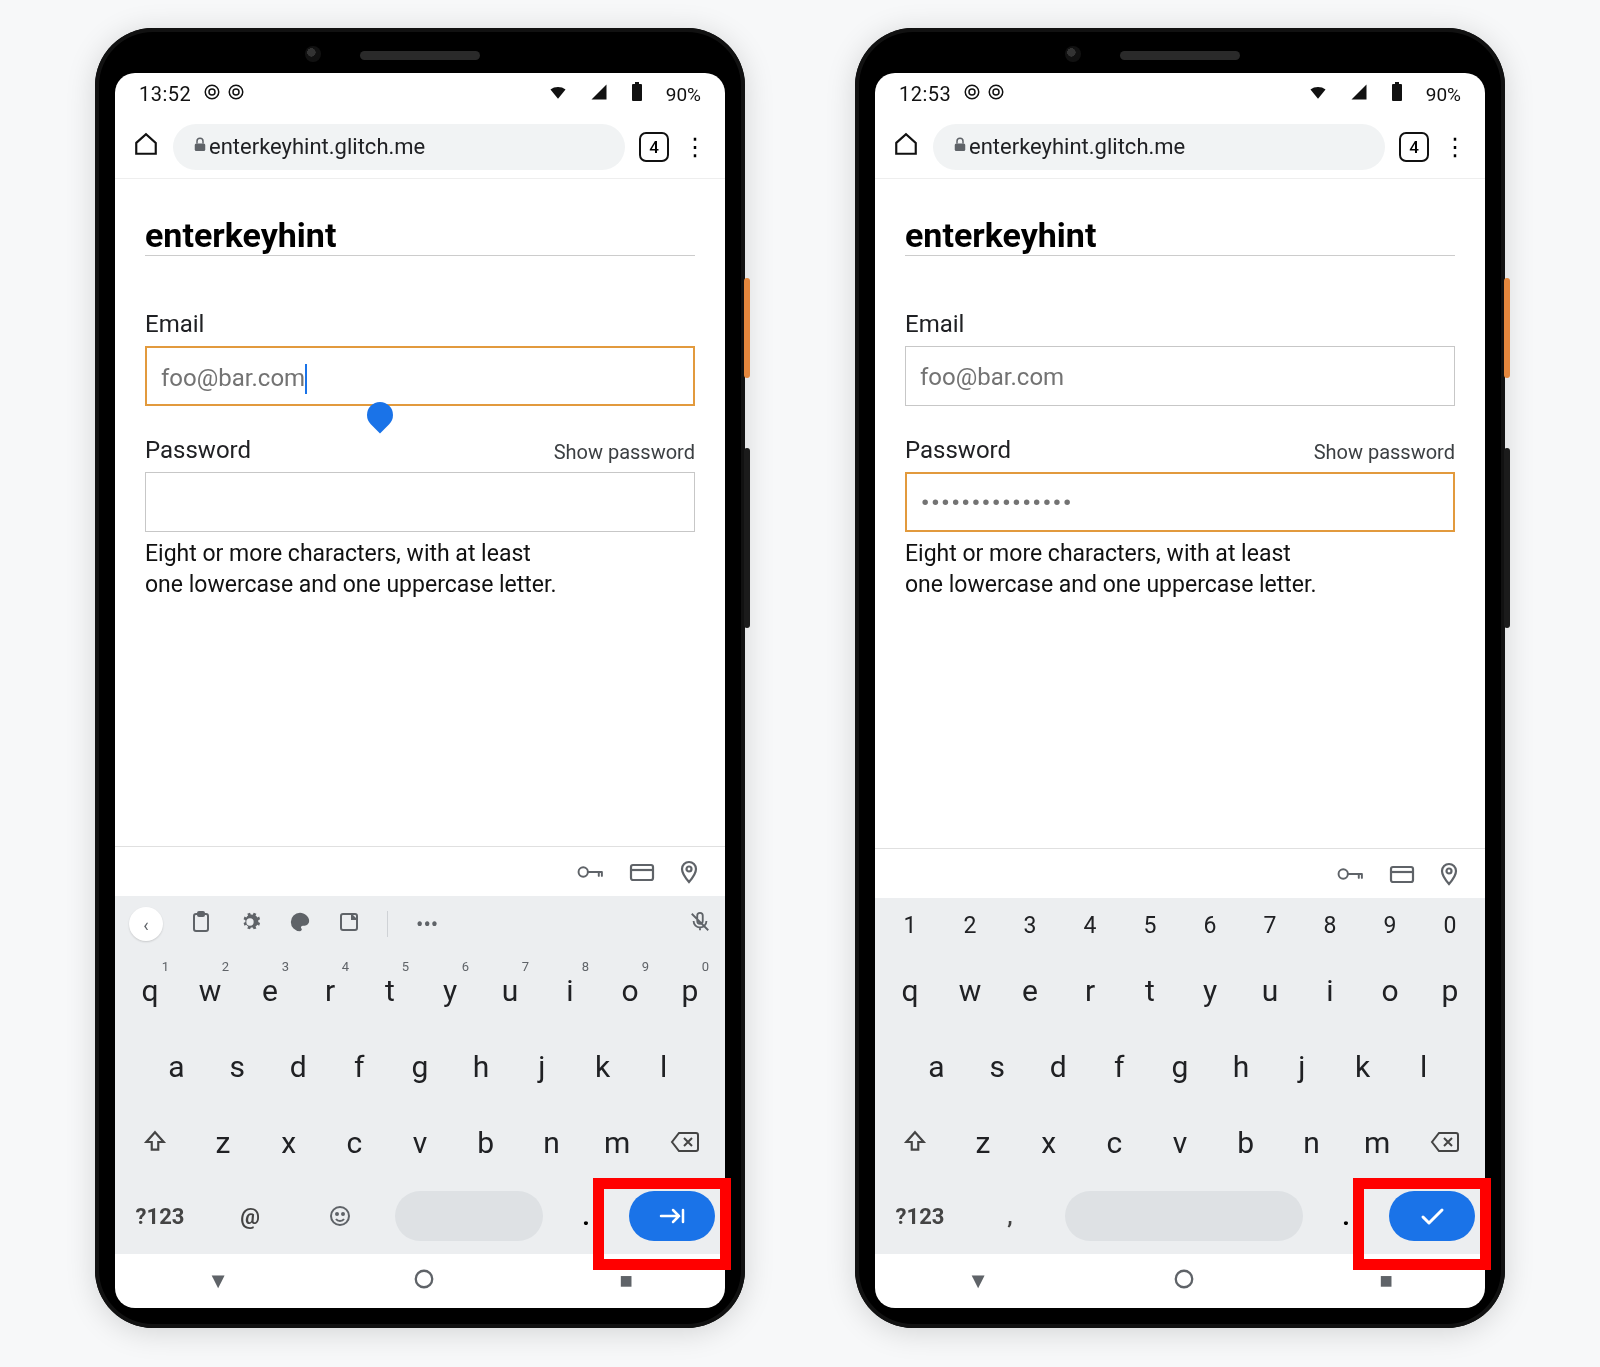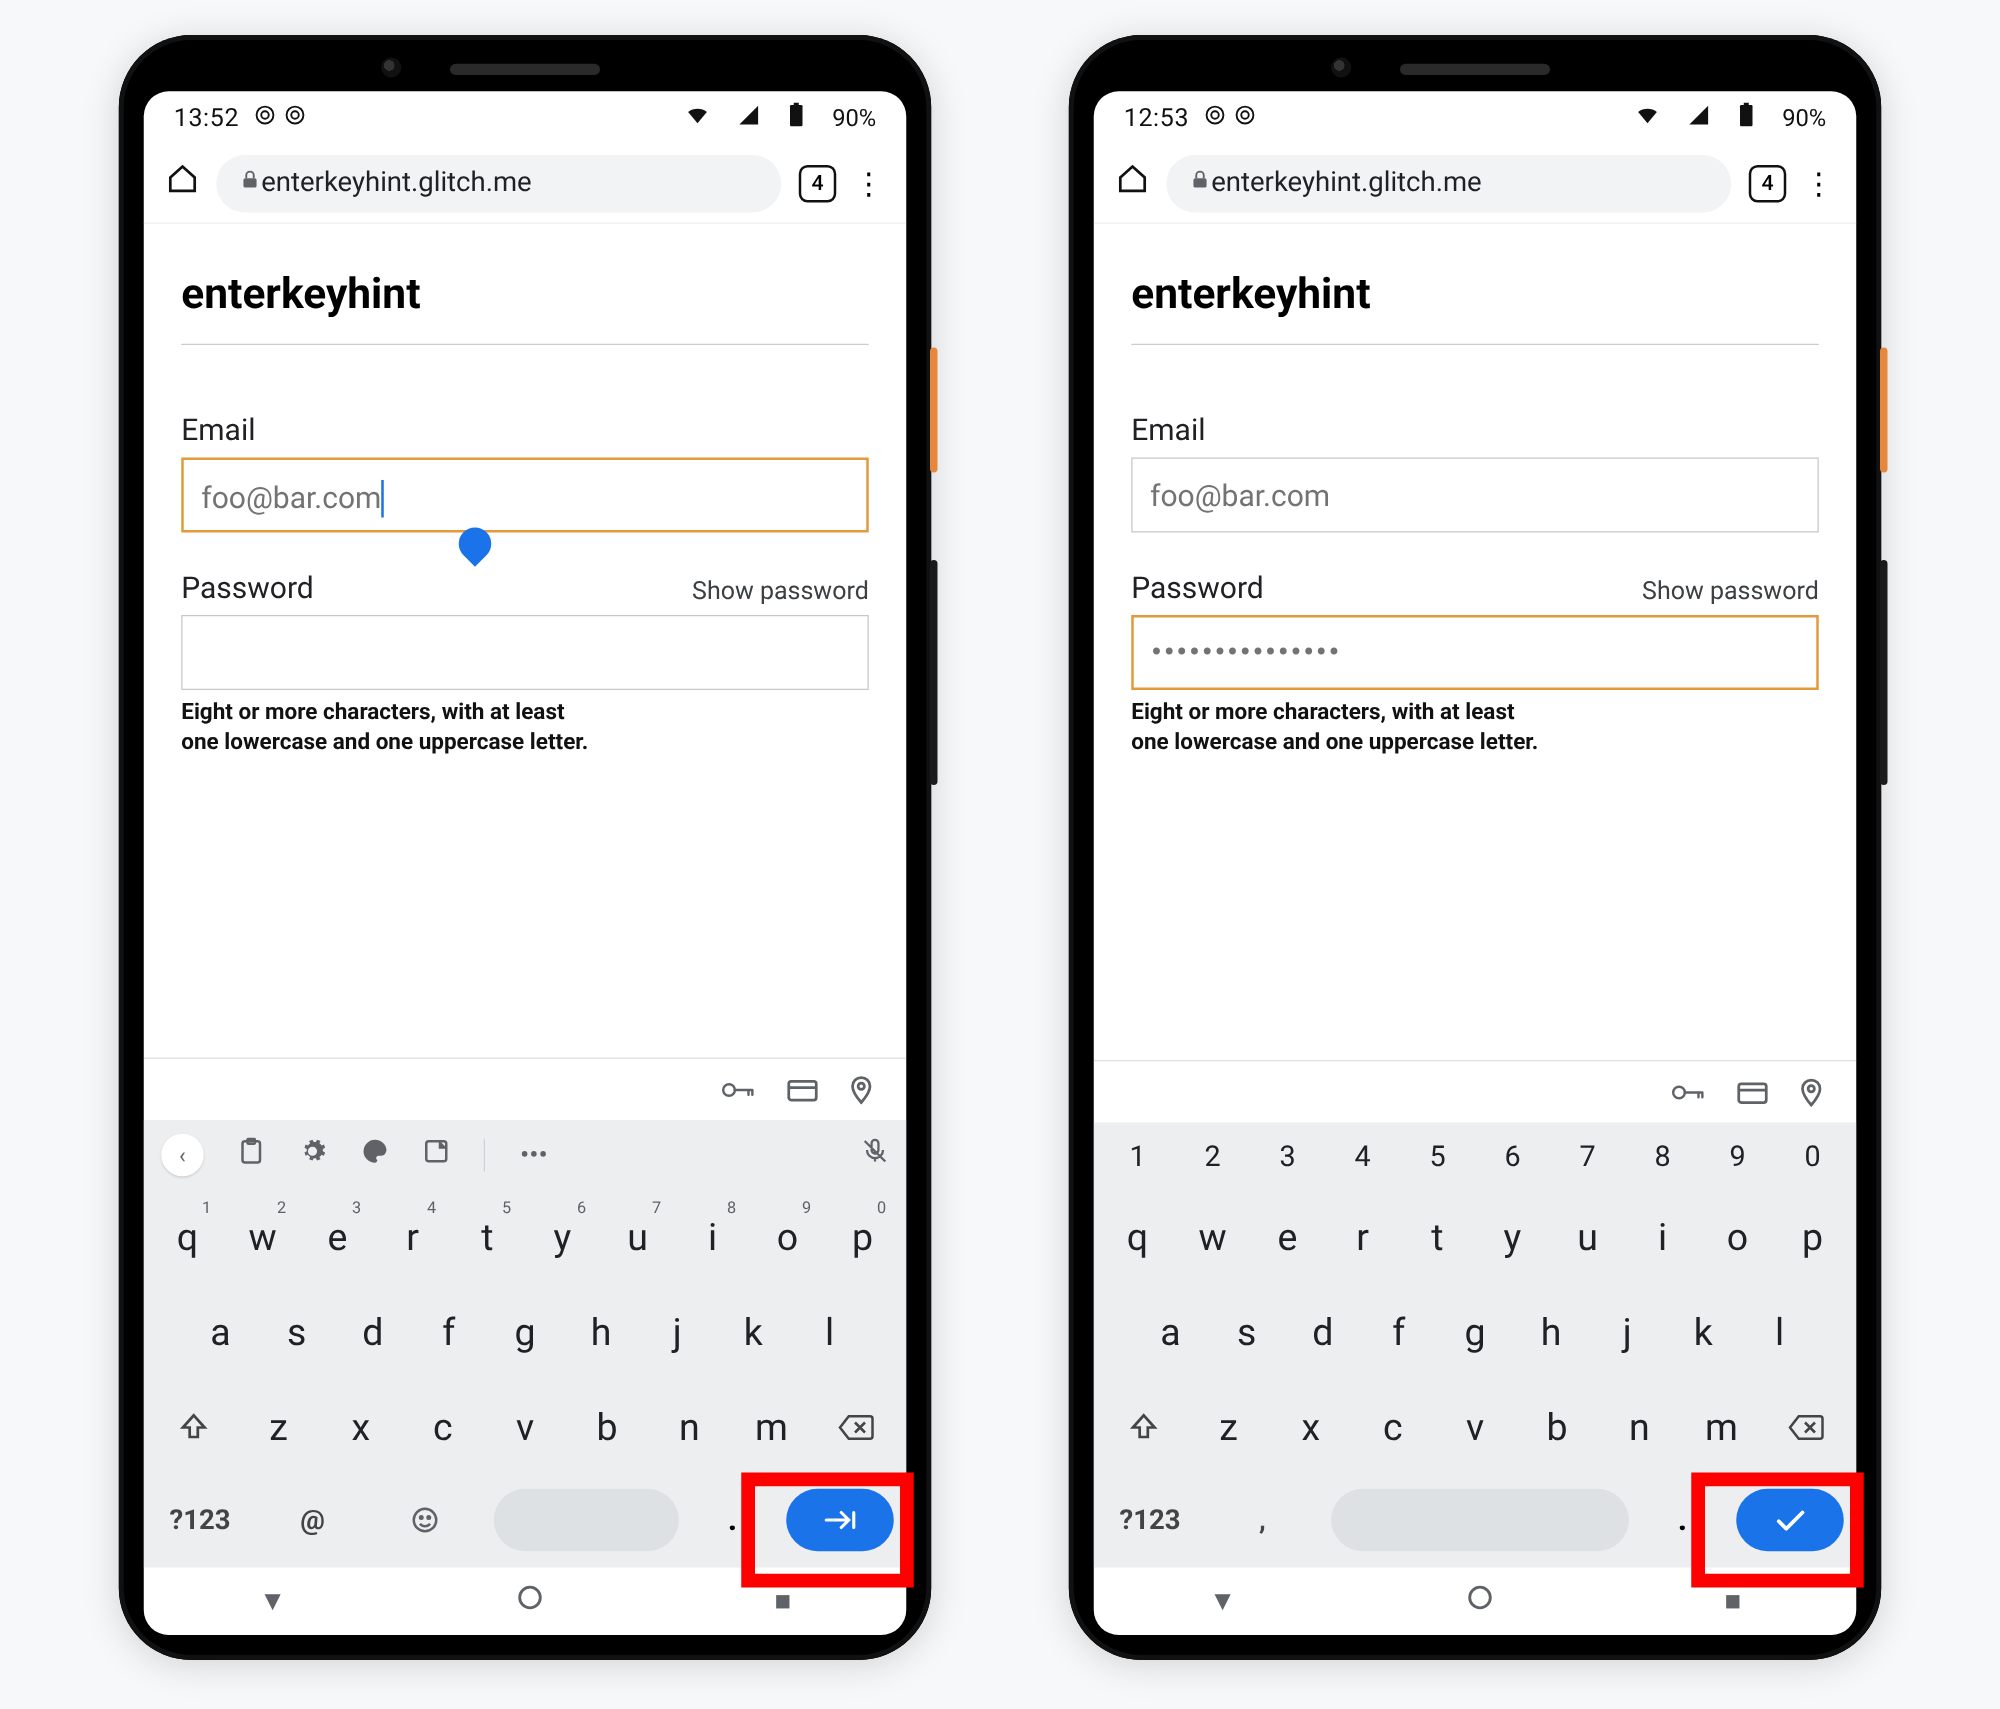--- a/index.html
+++ b/index.html
@@ -123,21 +123,21 @@
 
   
   .page {
     flex: 1;
     padding: 36px 30px 0 30px;
     overflow: hidden;
   }
   .page h1 {
     font-size: 34px;
     font-weight: 700;
-    padding-bottom: 20px;
+    padding-bottom: 0;
     border-bottom: 1.5px solid #ccc;
     margin-bottom: 54px;
   }
   .field { margin-bottom: 30px; position: relative; }
   .labelrow {
     display: flex;
     justify-content: space-between;
     align-items: flex-end;
     font-size: 24px;
     color: #202124;
@@ -168,22 +168,22 @@
     position: absolute;
     left: 220px;
     top: 54px;
     width: 26px;
     height: 26px;
     background: #1a73e8;
     border-radius: 50% 50% 50% 0;
     transform: rotate(-45deg);
   }
   .hint {
-    font-size: 18px;
-    font-weight: 700;
+    font-size: 23px;
+    font-weight: 400;
     color: #111;
     line-height: 1.35;
     margin-top: 6px;
   }
   .dots-pw { letter-spacing: 2px; font-size: 22px; font-weight: 900; }
 
   
   .abovekb {
     height: 50px;
     border-top: 1px solid #e0e0e0;

